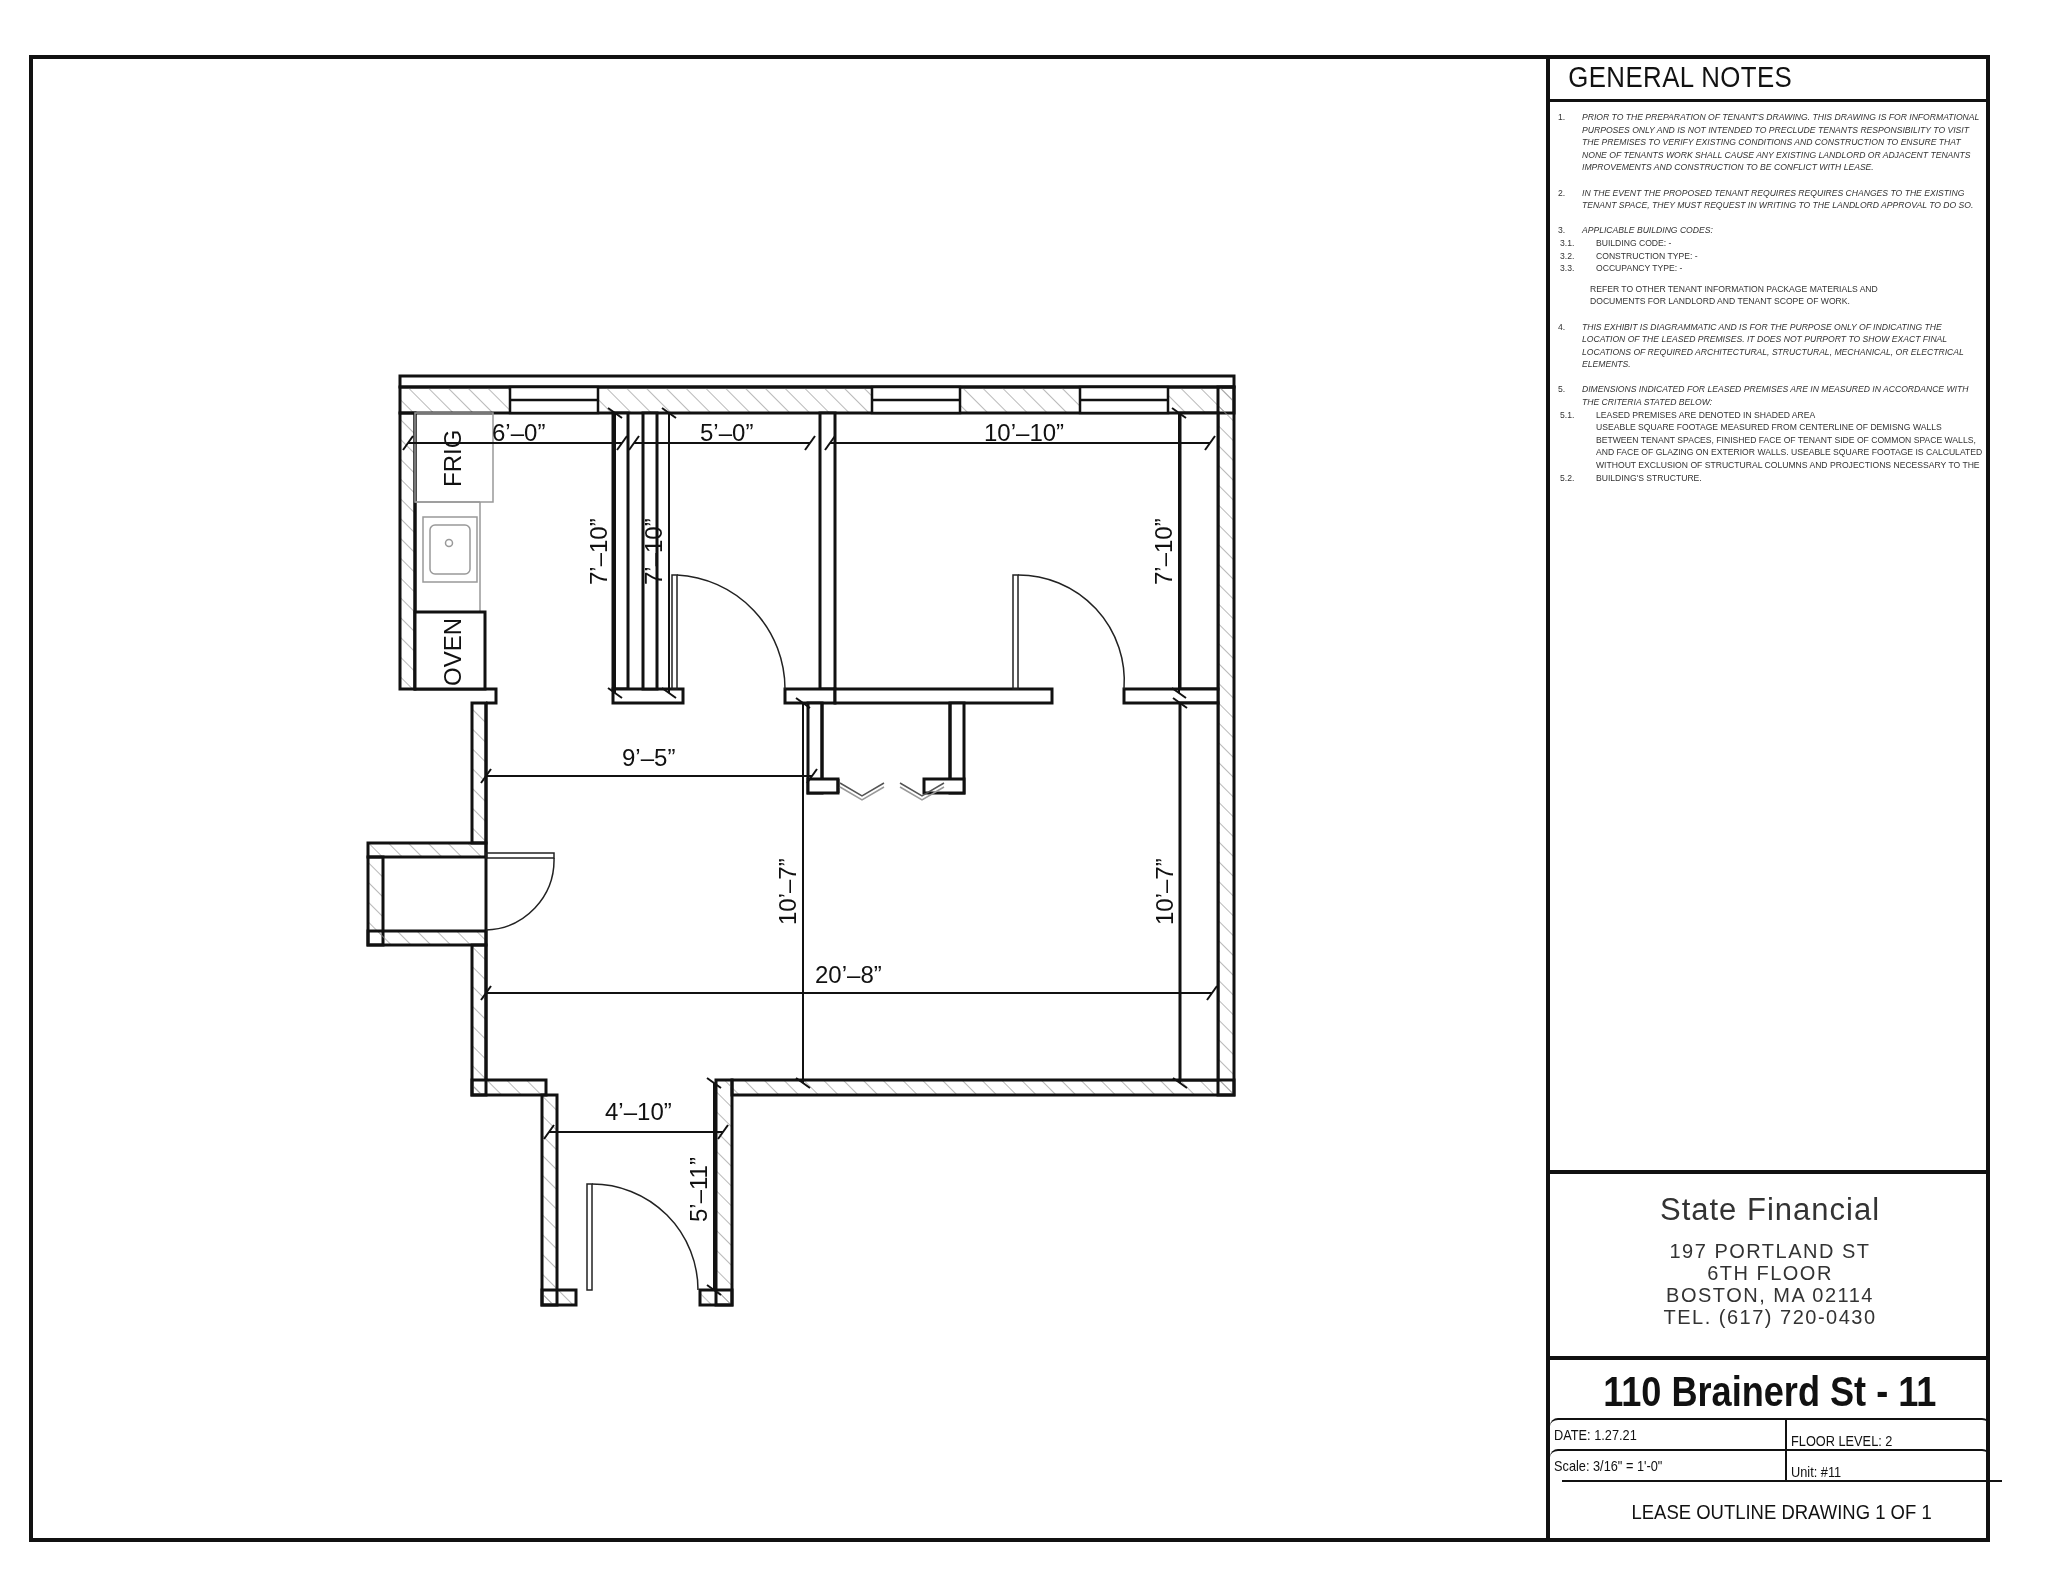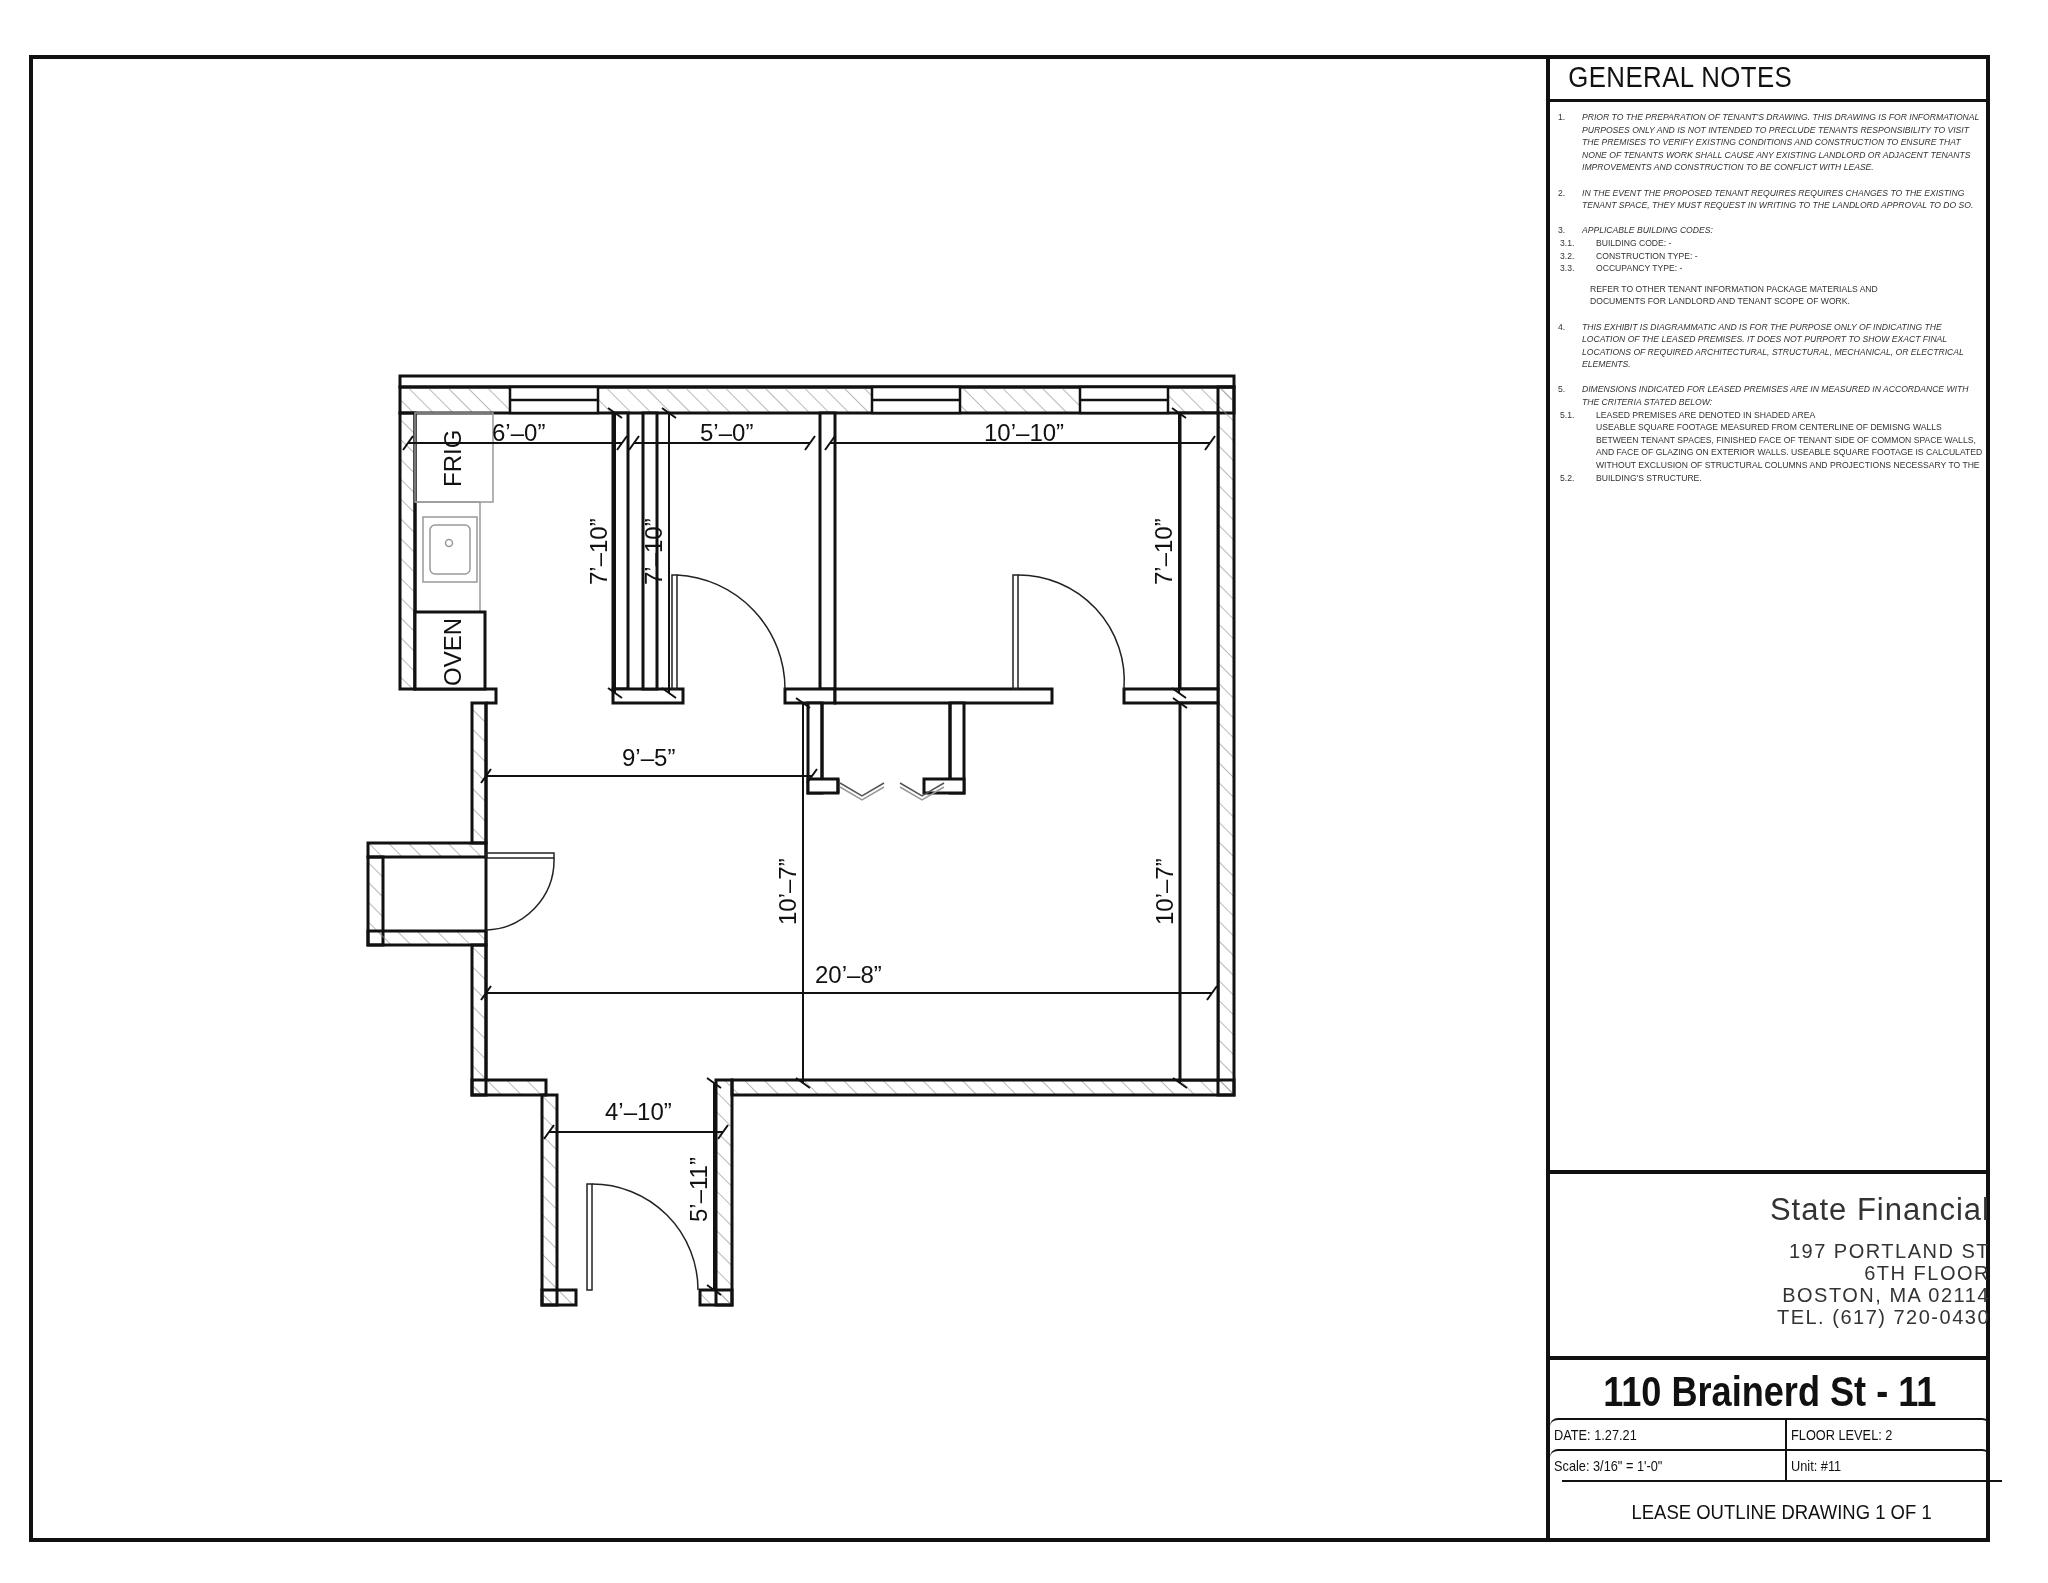--- a/index.html
+++ b/index.html
@@ -10,30 +10,30 @@
   .notes-head { position:absolute; left:0; top:0; width:100%; height:47px; border-bottom:3px solid #111; box-sizing:border-box; display:flex; align-items:center; justify-content:flex-start; font-size:30px; letter-spacing:0.5px; font-family:"Liberation Sans Narrow","Liberation Sans", sans-serif; transform-origin:center; }
   .notes-head span { display:inline-block; transform:scaleX(0.86); }
   .notes { position:absolute; left:8px; top:56px; width:425px; font-size:8.6px; line-height:12.6px; color:#333; text-transform:uppercase; }
   .note { display:flex; margin-bottom:12.6px; }
   .note .num { width:24px; flex:none; }
   .note .txt { flex:1; transform-origin:left top;font-style:italic; }
   .sub { display:flex;align-items:flex-end; }
   .sub .snum { width:38px; flex:none; padding-left:2px; box-sizing:border-box; }
   .sub .stxt { flex:1; }
   .refer { padding-left:32px; margin:8px 0 12.6px 0; }
-  .company { position:absolute; left:0; top:1115px; width:100%; height:186px; border-top:4px solid #111; box-sizing:border-box; text-align:right; color:#333; }
+  .company { position:absolute; left:0; top:1115px; width:100%; height:186px; border-top:4px solid #111; box-sizing:border-box; text-align:center; color:#333; }
   .company .name { margin-top:18px; font-size:31px; letter-spacing:1px; font-weight:normal; }
   .company .addr { margin-top:12px; font-size:20px; line-height:22px; letter-spacing:1.5px; }
   .title-block { position:absolute; left:0; top:1301px; width:100%; height:67px; border-top:4px solid #111; box-sizing:border-box; display:flex; align-items:center; justify-content:center; font-size:42px; font-weight:bold; }
   .title-block span { display:inline-block; transform:scaleX(0.86); }
   .info-row { position:absolute; left:0; width:100%; height:31px; border-top:2px solid #111; box-sizing:border-box; display:flex; font-size:14.5px;border-radius:8px; }
   .info-row .cell { flex:none; display:flex; align-items:center; padding-left:4px; box-sizing:border-box; height:100%; }
   .info-row .cell span { display:inline-block; transform:scaleX(0.88); transform-origin:left center; }
   .info-row .c1 { width:237px; border-right:2px solid #111; }
-  .info-row .c2 { flex:1; }
+  .info-row .c2 { flex:1;align-items:flex-end; }
   .footer-row { position:absolute; left:0; top:1425px; width:100%; height:62px; border-top:2px solid #111; box-sizing:border-box; display:flex; align-items:center; justify-content:center; font-size:21px;margin-left:12px; }
   .footer-row span { display:inline-block; transform:scaleX(0.88); }
   .dim { font-family:"Liberation Sans", sans-serif; font-size:24px; fill:#111; }
   .lbl { font-family:"Liberation Sans", sans-serif; font-size:24px; fill:#111; }
 </style>
 </head>
 <body>
 
 <div class="sheet"></div>
 

